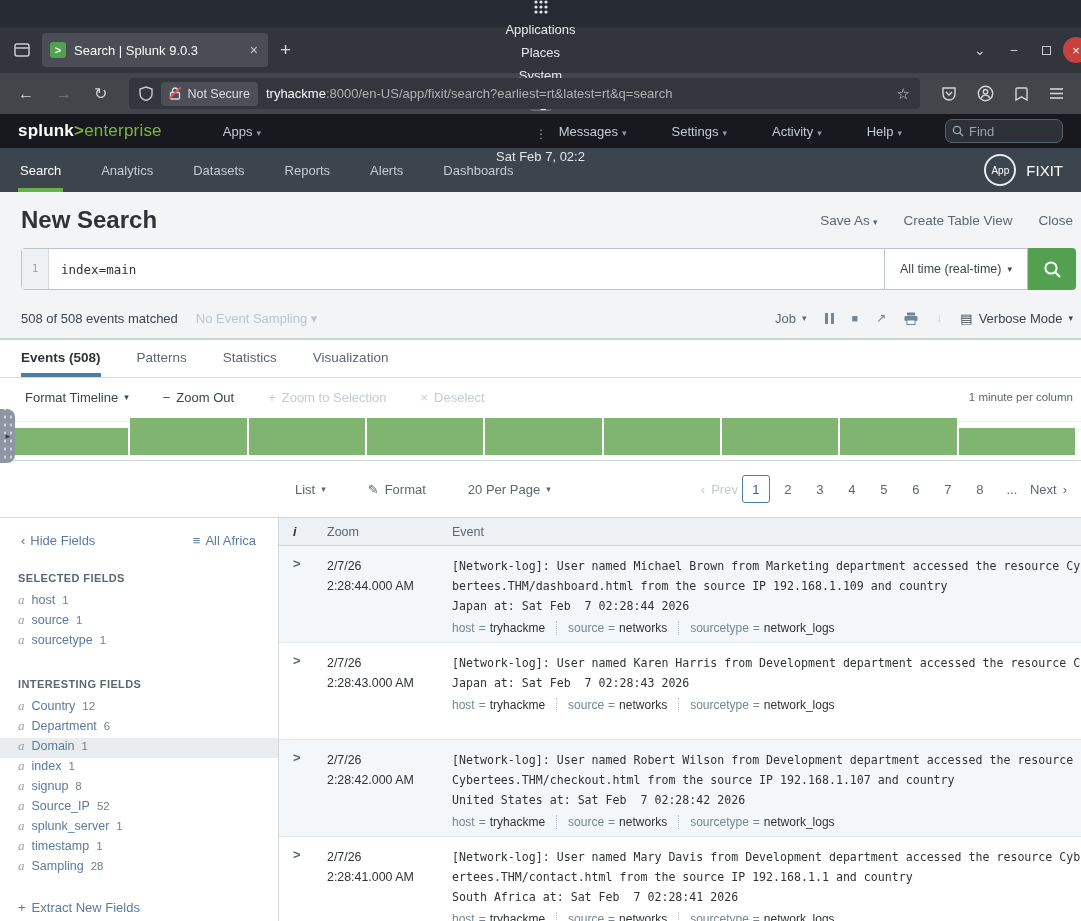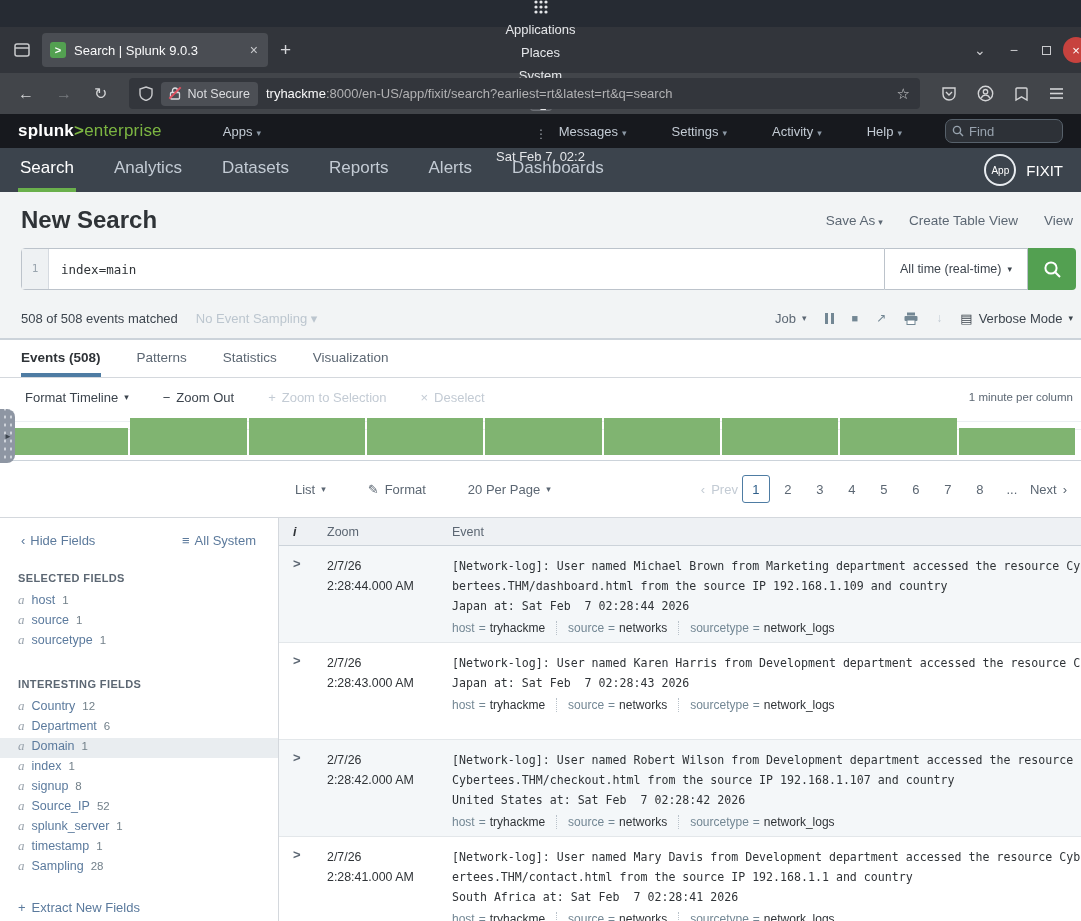--- a/index.html
+++ b/index.html
@@ -62,21 +62,21 @@
   .spl-menu .caret { font-size:9px; margin-left:4px; color:#8c98a5; }
   .apps { margin-left:28px; }
   .findbox { width:118px; height:24px; background:#2d3137; border:1px solid #57616b; border-radius:7px;
              display:flex; align-items:center; padding:0 6px; gap:5px; margin-left:10px; }
   .findbox input { background:transparent; border:none; outline:none; color:#c3cbd4; font-size:13px; width:80px;
                    font-family:"Liberation Sans",sans-serif; }
   .findbox input::placeholder { color:#98a3ae; }
 
   
   .spl-nav { height:44px; background:#3c444d; display:flex; align-items:flex-end; padding:0 18px; }
-  .nav-item { color:#c3cbd4; font-size:17px; padding:0 2px 14px; margin-right:36px; }
+  .nav-item { color:#c3cbd4; font-size:13px; padding:0 2px 14px; margin-right:36px; }
   .nav-item.active { color:#fff; border-bottom:4px solid #6ab04c; padding-bottom:10px; }
   .appbadge { display:flex; align-items:center; gap:10px; margin-left:auto; padding-bottom:6px; }
   .appcirc { width:32px; height:32px; border:2px solid #e8ecf0; border-radius:50%; color:#fff; font-size:10px;
              display:flex; align-items:center; justify-content:center; }
   .appname { color:#fff; font-size:15px; }
 
   
   .page-head { height:56px; background:#f2f4f5; display:flex; align-items:center; padding:0 8px 0 21px; }
   .page-title { font-size:24px; font-weight:bold; color:#2f3337; }
   .head-links { margin-left:auto; display:flex; gap:26px; align-items:center; }
@@ -307,21 +307,21 @@
       <span class="appcirc">App</span>
       <span class="appname">FIXIT</span>
     </span>
   </div>
 
   <div class="page-head">
     <span class="page-title">New Search</span>
     <span class="head-links">
       <span class="hlink"><span>Save As</span><span class="caret">▾</span></span>
       <span class="hlink">Create Table View</span>
-      <span class="hlink">View</span>
+      <span class="hlink">Close</span>
     </span>
   </div>
 
   <div class="search-row">
     <div class="query-box">
       <span class="gutter">1</span>
       <input value="index=main" style="">
     </div>
     <span class="time-btn">
         <span>All time (real-time)</span>
@@ -452,21 +452,21 @@
 
     <div class="sidebar">
       <div class="sb-top">
         <span class="sb-link">
             <span>‹</span>
             <span>Hide Fields</span>
           </span>
         <span class="spacer"></span>
         <span class="sb-link">
             <span>≡</span>
-            <span>All System</span>
+            <span>All Africa</span>
           </span>
       </div>
       <div class="sb-sec">SELECTED FIELDS</div>
       <div class="f-item">
           <span class="f-type">a</span>
           <span class="f-name">host</span>
           <span class="f-count">1</span>
         </div>
       <div class="f-item">
           <span class="f-type">a</span>

